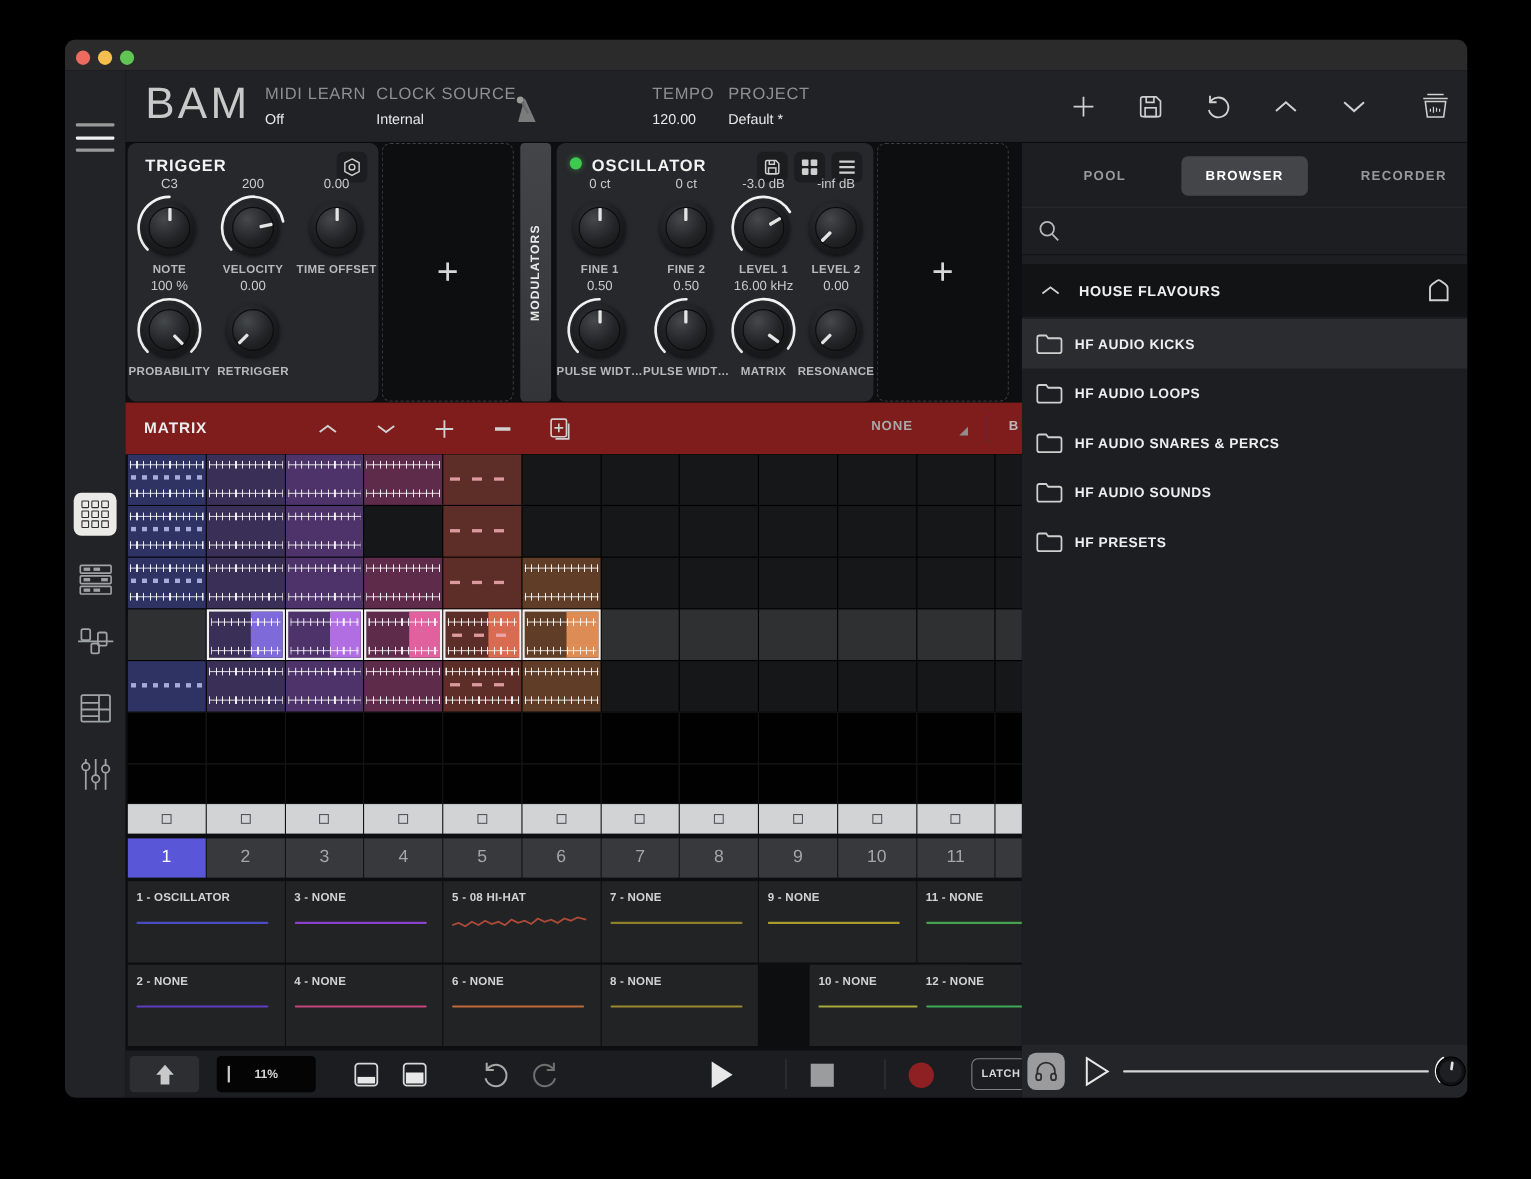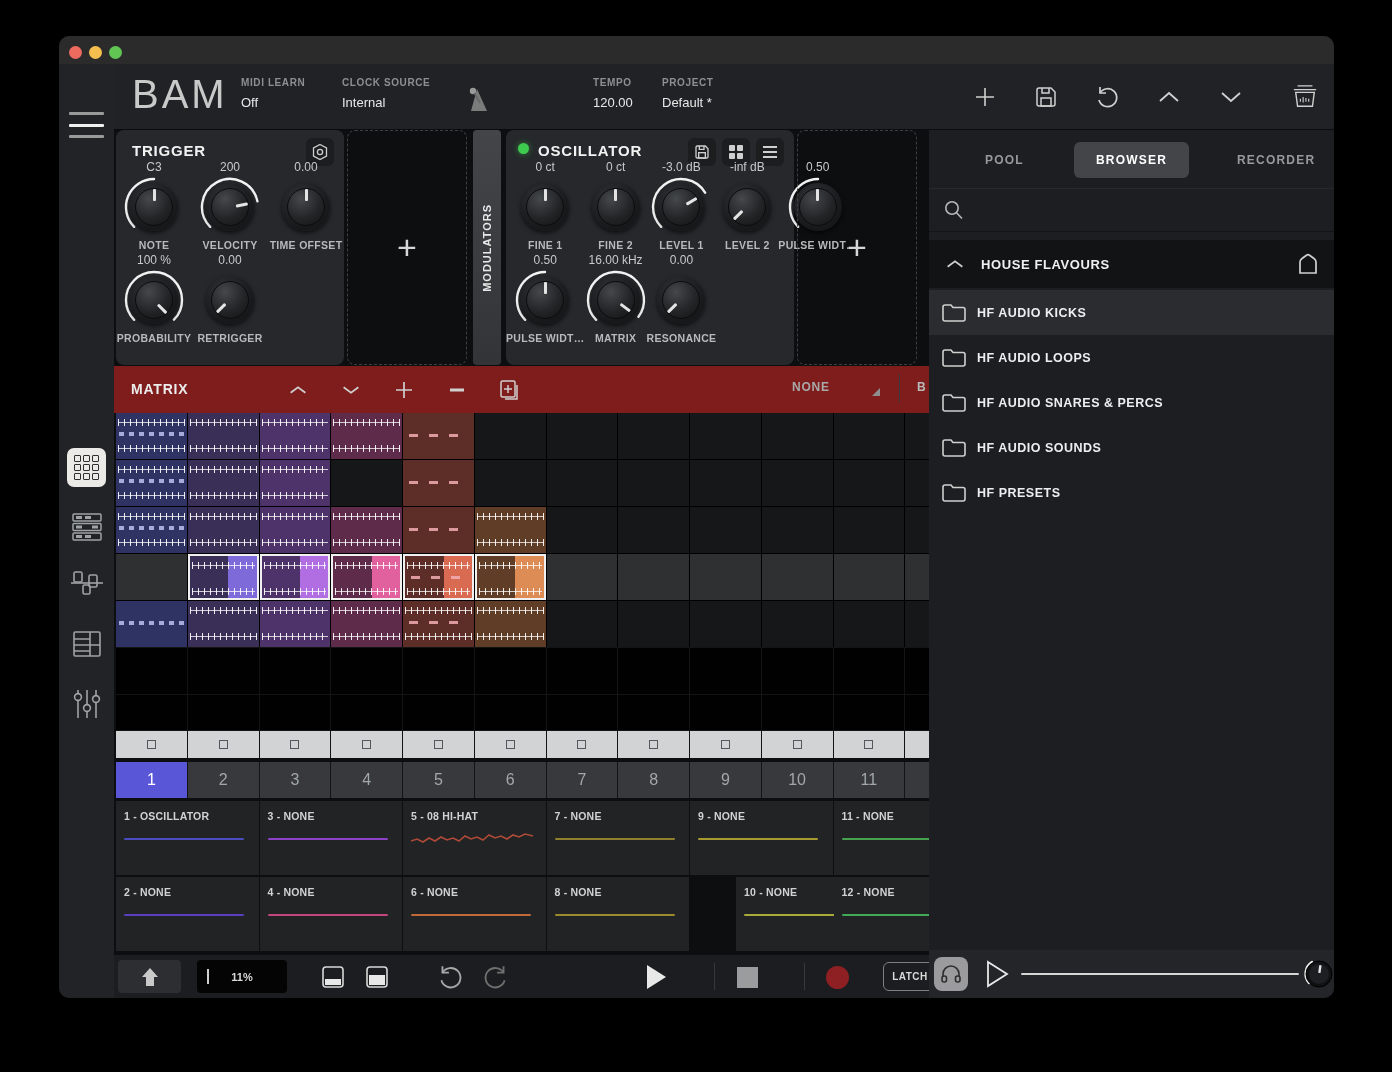--- a/index.html
+++ b/index.html
@@ -17,21 +17,21 @@
   .hamb span{height:3px;background:#9a9a9a;border-radius:1px}
   .hamb span:nth-child(2){background:#f0f0f0}
   .viewbtn{position:absolute;left:8px;width:39px;height:39px;display:flex;align-items:center;justify-content:center;border-radius:7px}
   .viewbtn.sel{background:#eceae6}
   .gicon{display:grid;grid-template-columns:repeat(3,7px);grid-template-rows:repeat(3,7px);gap:2px}
   .gicon i{border:1.6px solid #2c2e30;border-radius:1px}
   
   .topbar{position:absolute;left:55px;top:28px;width:1220px;height:66px;background:#202225;border-bottom:1px solid #0a0b0c}
   .logo{position:absolute;left:18px;top:8px;font-size:40px;font-weight:200;letter-spacing:3px;color:#c9c9c9}
   .fld{position:absolute;top:13px}
-  .fld .l{font-size:10px;letter-spacing:.6px;color:#8d8f91;font-weight:bold}
+  .fld .l{font-size:15px;letter-spacing:.6px;color:#8d8f91;font-weight:normal}
   .fld .v{font-size:13px;color:#e8e8e8;margin-top:7px}
   .tico{position:absolute;top:20px;width:26px;height:26px;display:flex;align-items:center;justify-content:center;cursor:pointer}
   
   .panel{position:absolute;top:94px;height:235px;background:#26282b;border-radius:8px}
   .ptitle{position:absolute;left:16px;top:12px;font-size:15px;font-weight:bold;letter-spacing:.8px;color:#f2f2f2}
   .pbtn{position:absolute;width:28px;height:28px;background:#1b1d1f;border-radius:6px;display:flex;align-items:center;justify-content:center;cursor:pointer}
   .led{position:absolute;left:12px;top:13px;width:11px;height:11px;border-radius:50%;background:#3ec94f;box-shadow:0 0 6px #3ec94f88}
   .knobgrid{position:absolute;left:0;top:30px;width:100%;display:grid;justify-items:center;row-gap:2px}
   .kcell{display:flex;flex-direction:column;align-items:center;width:100%}
   .kval{font-size:12px;color:#c7c9cb;height:15px}
@@ -360,21 +360,21 @@
           </g>
         </svg>
     </div>
     <div class="pbtn" style="right:10px;top:8px">
       <svg width="16" height="14" viewBox="0 0 16 14">
           <g stroke="#cfcfcf" stroke-width="2">
         <path d="M1 2 H15 M1 7 H15 M1 12 H15"></path>
           </g>
         </svg>
     </div>
-    <div class="knobgrid" style="grid-template-columns:repeat(5,1fr)">
+    <div class="knobgrid" style="grid-template-columns:repeat(4,1fr)">
         <div class="kcell">
           <div class="kval">0 ct</div>
           <div class="kwrap">
             <svg width="62" height="62" class="karc">
               <path d="" fill="none" stroke="#f2f2f2" stroke-width="2.4" stroke-linecap="round"></path>
             </svg>
             <div class="kouter"></div>
             <div class="kbody"></div>
             <div class="kptr" style="transform: rotate(0deg);">
               <i></i>

